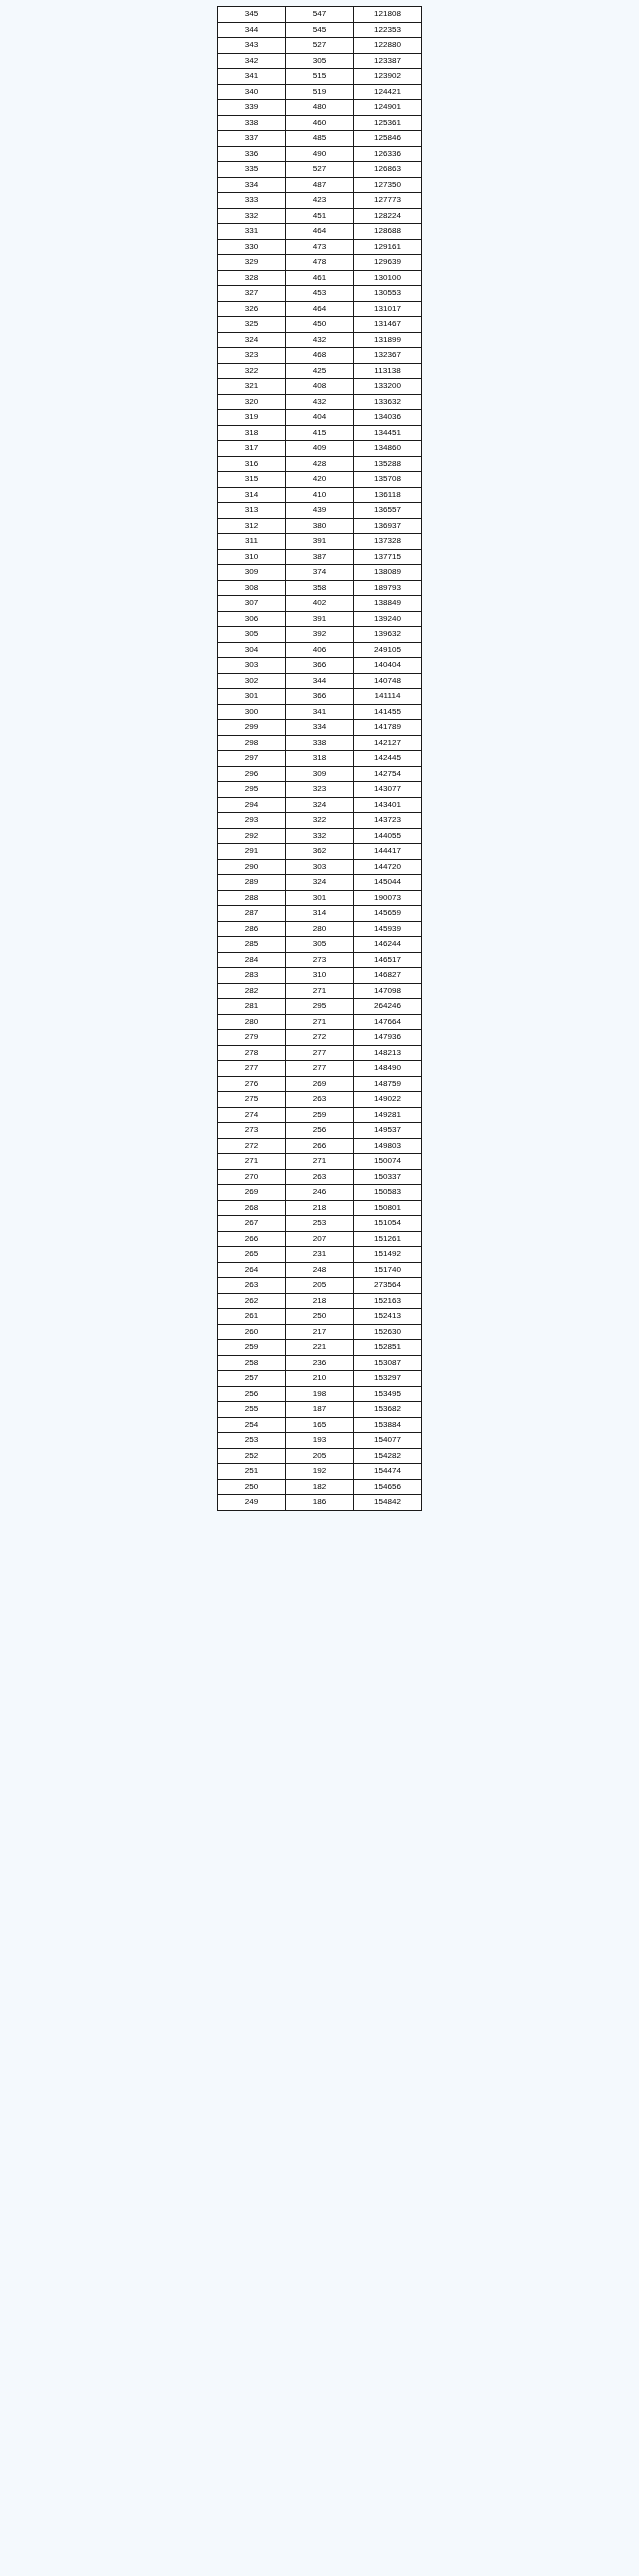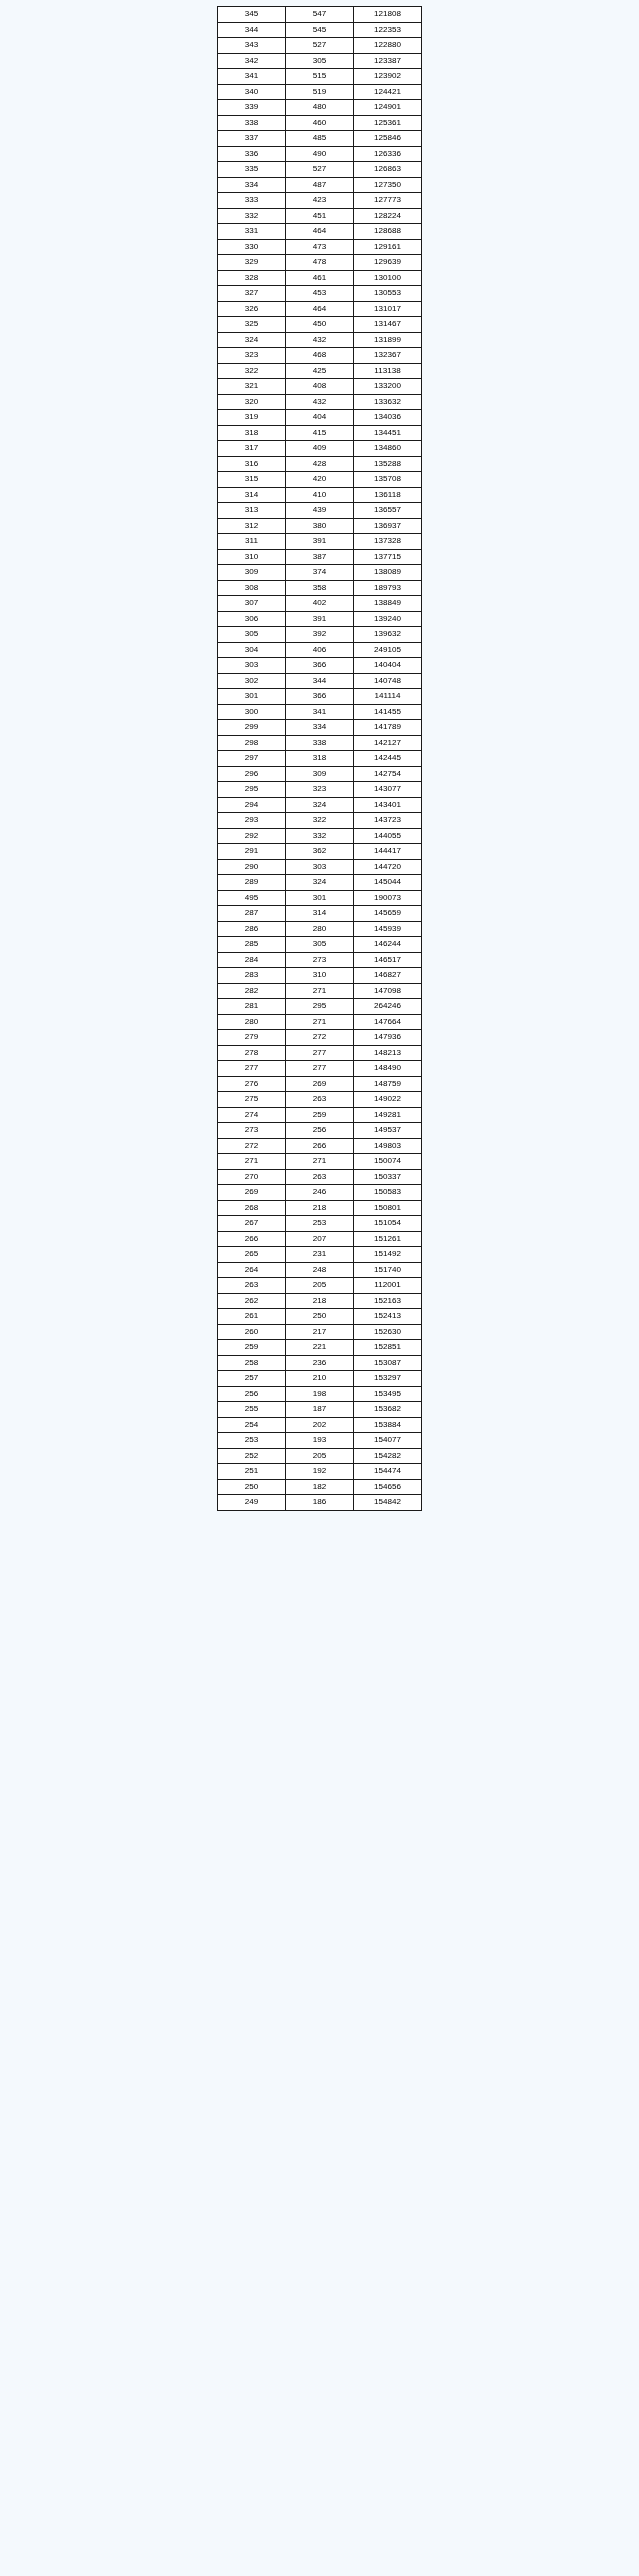--- a/index.html
+++ b/index.html
@@ -334,21 +334,21 @@
             <td>290</td>
             <td>303</td>
             <td>144720</td>
           </tr>
           <tr>
             <td>289</td>
             <td>324</td>
             <td>145044</td>
           </tr>
           <tr>
-            <td>495</td>
+            <td>288</td>
             <td>301</td>
             <td>190073</td>
           </tr>
           <tr>
             <td>287</td>
             <td>314</td>
             <td>145659</td>
           </tr>
           <tr>
             <td>286</td>
@@ -461,21 +461,21 @@
             <td>151492</td>
           </tr>
           <tr>
             <td>264</td>
             <td>248</td>
             <td>151740</td>
           </tr>
           <tr>
             <td>263</td>
             <td>205</td>
-            <td>112001</td>
+            <td>273564</td>
           </tr>
           <tr>
             <td>262</td>
             <td>218</td>
             <td>152163</td>
           </tr>
           <tr>
             <td>261</td>
             <td>250</td>
             <td>152413</td>
@@ -505,21 +505,21 @@
             <td>198</td>
             <td>153495</td>
           </tr>
           <tr>
             <td>255</td>
             <td>187</td>
             <td>153682</td>
           </tr>
           <tr>
             <td>254</td>
-            <td>202</td>
+            <td>165</td>
             <td>153884</td>
           </tr>
           <tr>
             <td>253</td>
             <td>193</td>
             <td>154077</td>
           </tr>
           <tr>
             <td>252</td>
             <td>205</td>

